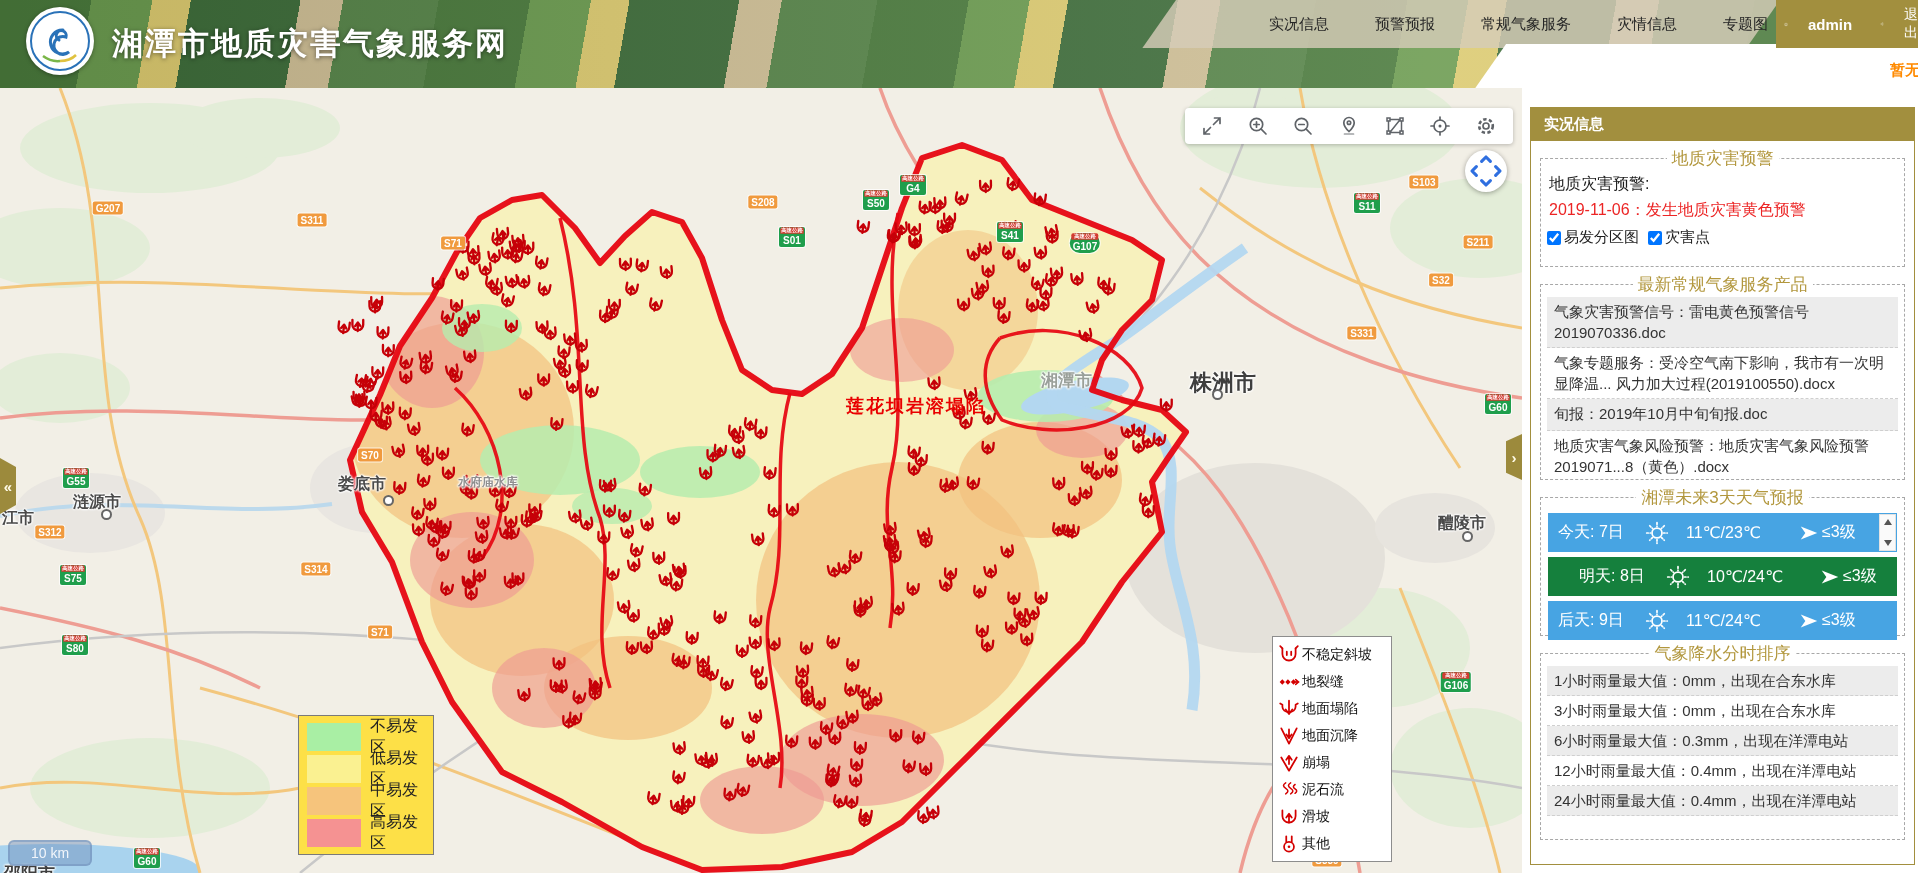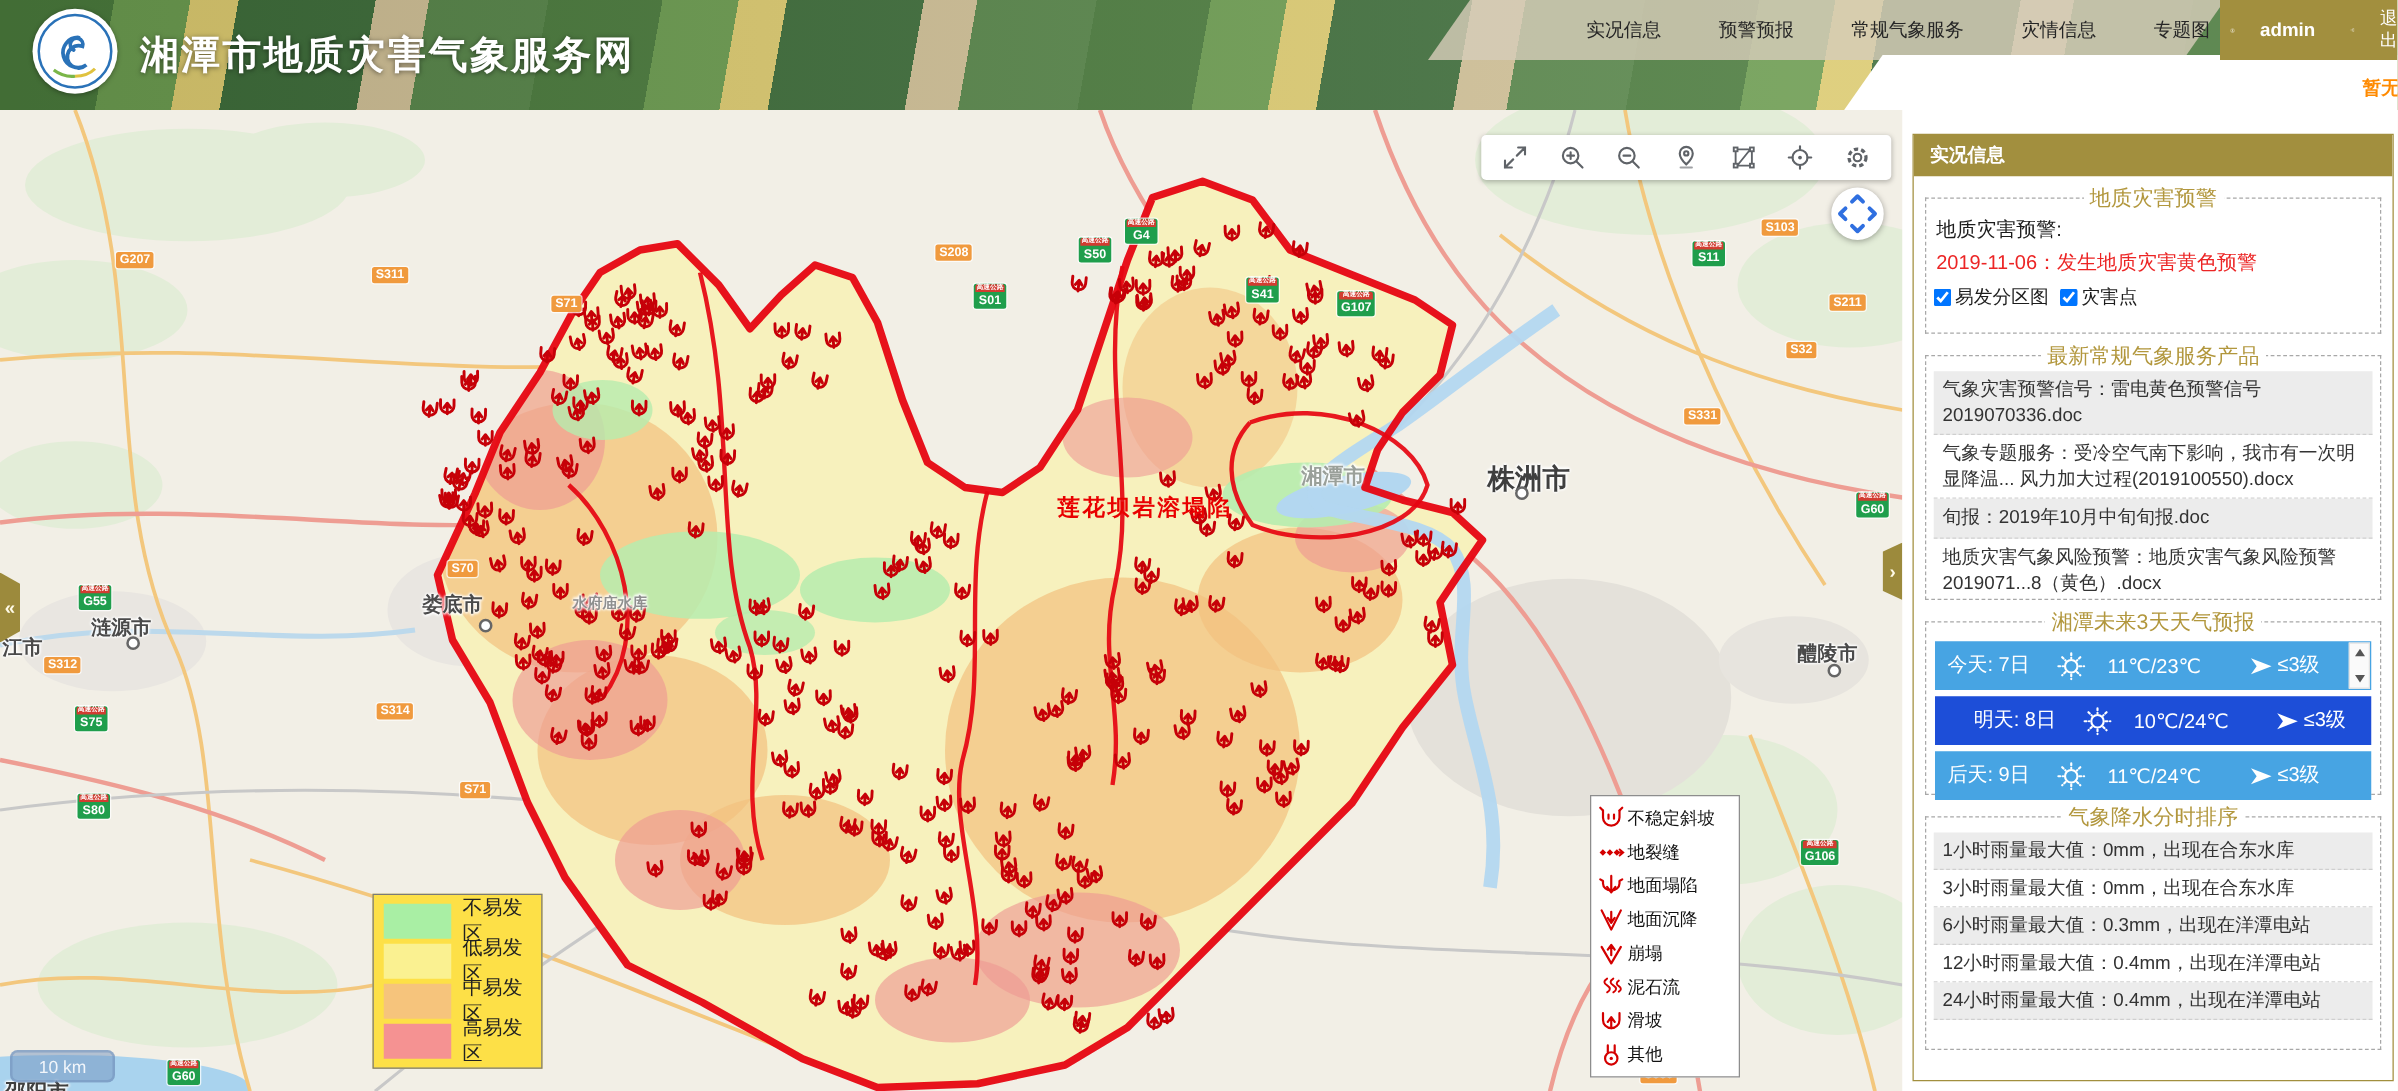--- a/index.html
+++ b/index.html
@@ -82,21 +82,21 @@
   .w-checks{display:flex;align-items:center;font-size:15px;color:#1d1d1d;gap:2px;}
   .w-checks input{width:14px;height:14px;margin:0 1px 0 0;}
   .w-checks .chk-label{margin-right:7px;}
   #fs-products{height:207px;overflow:hidden;}
   .p-item{font-size:15px;color:#333;padding:4px 7px;border-bottom:1px dashed #cfcfcf;line-height:21px;box-sizing:border-box;cursor:pointer;}
   .row-gray{background:#ececec;}
   #fs-forecast{height:150px;}
   #f-rows{position:relative;margin-top:3px;}
   .f-row{height:39px;display:flex;align-items:center;color:#fff;font-size:16px;margin:0 1px 5px;padding-left:10px;box-sizing:border-box;}
   .f-blue{background:#47a4e3;}
-  .f-muted{background:#1d4ed8;padding-left:31px;}
+  .f-muted{background:#15803d;padding-left:31px;}
   .f-day{width:86px;}
   .f-icon{margin-right:16px;display:flex;align-items:center;}
   .f-temp{width:112px;}
   .f-wind{display:flex;align-items:center;margin-right:2px;}
   #f-scroll{position:absolute;right:2px;top:1px;width:17px;height:37px;background:#fafafa;border:1px solid #e2e2e2;
     box-sizing:border-box;display:flex;flex-direction:column;align-items:center;justify-content:space-between;padding:4px 0;cursor:pointer;}
   .tri-up{width:0;height:0;border-left:4px solid transparent;border-right:4px solid transparent;border-bottom:6px solid #555;}
   .tri-down{width:0;height:0;border-left:4px solid transparent;border-right:4px solid transparent;border-top:6px solid #555;}
   #fs-precip{height:198px;}
   .r-item{font-size:15px;color:#333;padding:5px 7px;border-bottom:1px dashed #cfcfcf;line-height:19px;box-sizing:border-box;}
@@ -705,21 +705,21 @@
           <div class="shield-label">S01</div>
         </div>
         <div class="shield exp" style="left: 1010px; top: 144px;">
           <div class="shield-band">高速公路</div>
           <div class="shield-label">S41</div>
         </div>
         <div class="shield exp" style="left: 913px; top: 97px;">
           <div class="shield-band">高速公路</div>
           <div class="shield-label">G4</div>
         </div>
-        <div class="shield exp" style="left: 1085px; top: 155px;">
+        <div class="shield exp" style="left: 1085px; top: 155px; border-radius: 10px;">
           <div class="shield-band">高速公路</div>
           <div class="shield-label">G107</div>
         </div>
         <div class="shield orange" style="left: 1424px; top: 94px;">
           <div class="shield-label">S103</div>
         </div>
         <div class="shield exp" style="left: 1367px; top: 115px;">
           <div class="shield-band">高速公路</div>
           <div class="shield-label">S11</div>
         </div>

